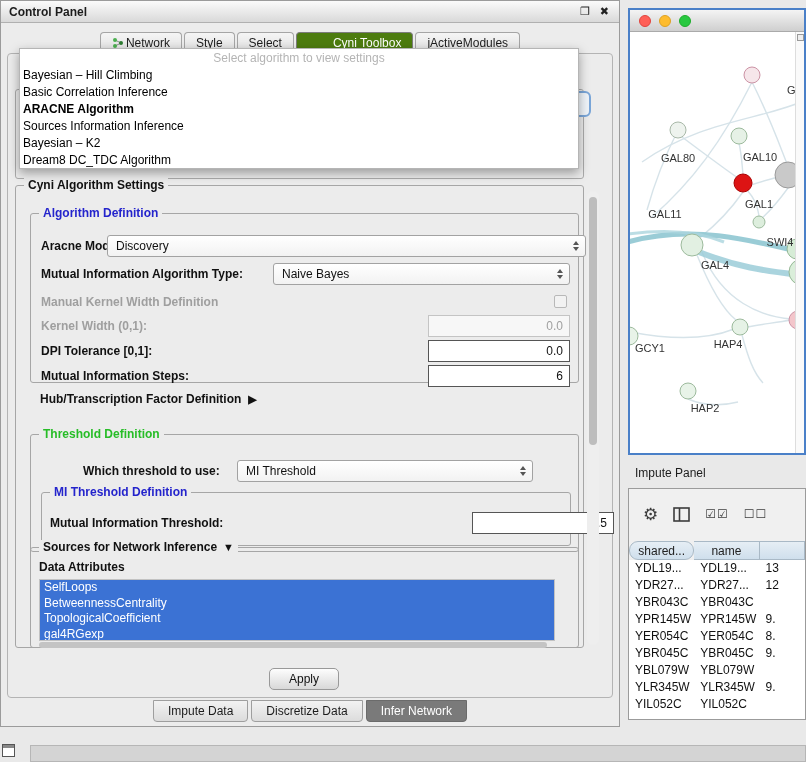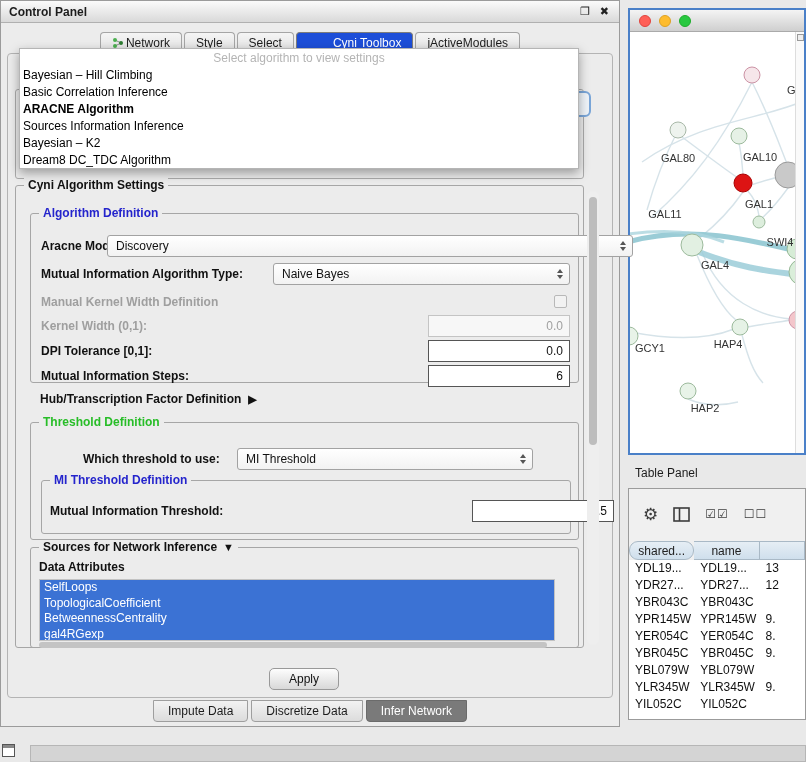--- a/index.html
+++ b/index.html
@@ -28,21 +28,21 @@
     position:absolute; left:0; top:31px; right:0; height:21px;
     display:flex; justify-content:center; align-items:flex-end; gap:2px;
   }
   .tab {
     height:21px; line-height:19px; padding:0 11px;
     background:linear-gradient(#f5f5f5,#e0e0e0);
     border:1px solid #a5a5a5; border-bottom:none;
     border-radius:4px 4px 0 0; font-size:12px; color:#1c1c1c;
     display:flex; align-items:center; gap:2px;
   }
-  .tab.active { background:#1d4ed8; color:#fff; border-color:#7c7c7c;padding-left:36px; }
+  .tab.active { background:#4d7c0f; color:#fff; border-color:#7c7c7c;padding-left:36px; }
 
   .content-frame {
     position:absolute; left:6px; top:52px; width:606px; height:645px;
     border:1px solid #b4b4b4; border-radius:4px; background:#ececec;
   }
 
   
   .groupbox { position:absolute; border:1px solid #a6a6a6; border-radius:3px; }
   .gb-title {
     position:absolute; top:-8px; left:8px; background:#ececec;
@@ -217,21 +217,21 @@
     <div class="pi">Dream8 DC_TDC Algorithm</div>
   </div>
 
   <div class="groupbox" id="settings-box">
     <span class="gb-title">Cyni Algorithm Settings</span>
 
     <div class="groupbox" style="left:14px; top:27px; width:549px; height:170px;">
       <span class="gb-title gb-blue">Algorithm Definition</span>
 
       <span class="flabel" style="left:10px; top:21px;">Aracne Mode:</span>
-      <div class="combo" style="left:76px; top:21px; width:526px;">
+      <div class="combo" style="left:76px; top:21px; width:479px;">
         <span class="combo-val">Discovery</span>
         <span class="combo-arrows">
             <i class="arr-up"></i>
             <i class="arr-dn"></i>
           </span>
       </div>
 
       <span class="flabel" style="left:10px; top:49px;">Mutual Information Algorithm Type:</span>
       <div class="combo" style="left:242px; top:49px; width:297px;">
         <span class="combo-val">Naive Bayes</span>
@@ -252,21 +252,21 @@
 
       <span class="flabel" style="left:10px; top:151px;">Mutual Information Steps:</span>
       <div class="tfield" style="left:397px; top:151px; width:142px;">6</div>
     </div>
 
     <div class="hub-row">
       <span>Hub/Transcription Factor Definition</span>
       <span class="tri">▶</span>
     </div>
 
-    <div class="groupbox" style="left:14px; top:236px; width:549px; height:118px;">
+    <div class="groupbox" style="left:14px; top:248px; width:549px; height:118px;">
       <span class="gb-title gb-green">Threshold Definition</span>
 
       <span class="flabel" style="left:52px; top:25px;">Which threshold to use:</span>
       <div class="combo" style="left:206px; top:25px; width:296px;">
         <span class="combo-val">MI Threshold</span>
         <span class="combo-arrows">
             <i class="arr-up"></i>
             <i class="arr-dn"></i>
           </span>
       </div>
@@ -281,22 +281,22 @@
     <div class="groupbox" style="left:14px; top:361px; width:549px; height:101px;">
       <span class="gb-title" style="font-weight:bold; color:#111;">
         <span class="src-title-row">
           <span>Sources for Network Inference</span>
           <span class="tri">▼</span>
         </span>
       </span>
       <span class="flabel" style="left:8px; top:8px;">Data Attributes</span>
       <div class="attr-list">
         <div class="attr-item">SelfLoops</div>
+        <div class="attr-item">BetweennessCentrality</div>
         <div class="attr-item">TopologicalCoefficient</div>
-        <div class="attr-item">BetweennessCentrality</div>
         <div class="attr-item">gal4RGexp</div>
       </div>
       <div class="hscroll-thumb"></div>
     </div>
   </div>
 
   <div class="vscroll">
     <div class="vthumb"></div>
   </div>
 
@@ -372,21 +372,21 @@
       <text x="796" y="92">GAL</text>
       <text x="804" y="347">Y</text>
     </g>
   </svg>
 
   <div class="net-scroll-strip">
     <div class="sq"></div>
   </div>
 </div>
 
-<div id="table-panel-label">Table Panel</div>
+<div id="table-panel-label">Impute Panel</div>
 
 <div class="window" id="table-panel">
   <div class="tp-toolbar">
     <span class="tp-gear">⚙</span>
     <svg width="17" height="15" viewBox="0 0 17 15">
       <rect x="1" y="1" width="15" height="13" fill="none" stroke="#3c3c3c" stroke-width="1.6"></rect>
       <line x1="6.5" y1="1" x2="6.5" y2="14" stroke="#3c3c3c" stroke-width="1.6"></line>
     </svg>
     <span class="tp-pair">☑☑</span>
     <span class="tp-pair">☐☐</span>

